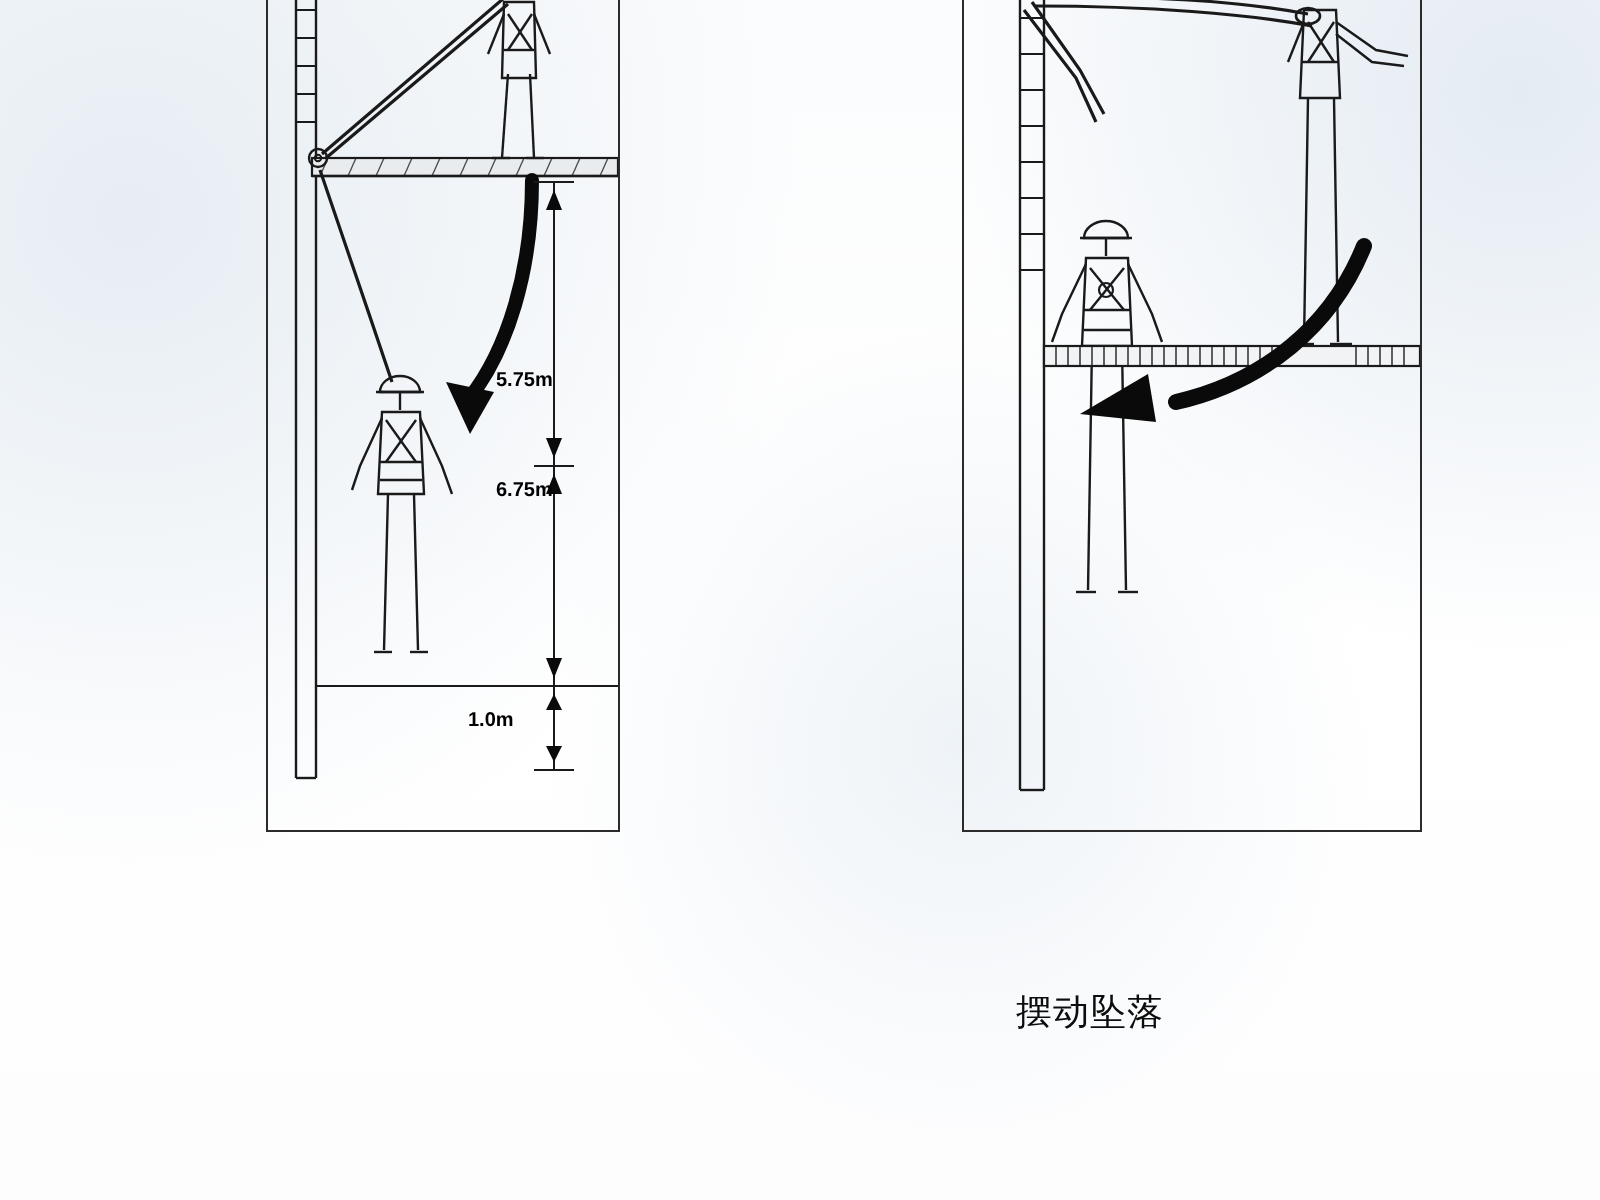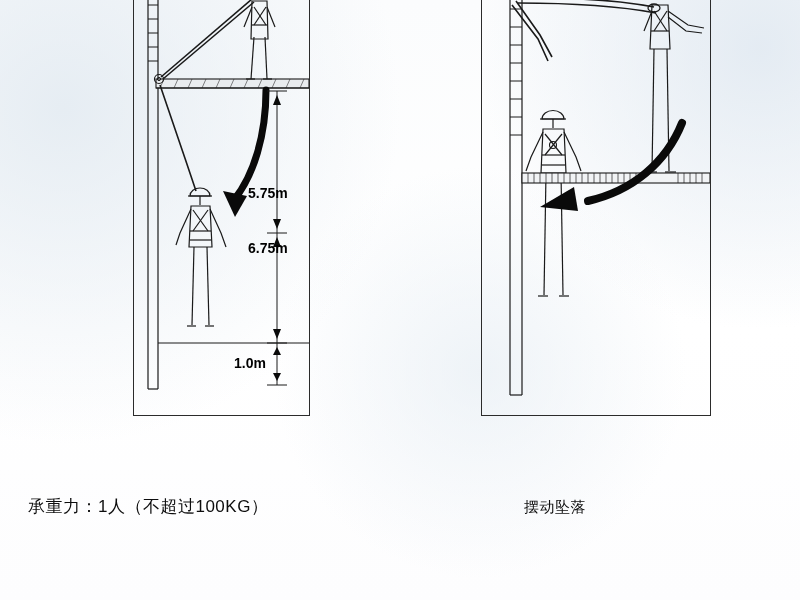--- a/index.html
+++ b/index.html
@@ -51,26 +51,26 @@
     letter-spacing: 0.5px;
     color: #0d0d0d;
     white-space: pre;
   }
   #caption-left  { left: 28px;  top: 432px; }
   #caption-right { left: 508px; top: 432px; }
 
   .cap-line { display: block; }
   .cap-gap { height: 14px; display: block; }
 
-  .cap-right-line { display: block; font-size: 15px; line-height: 29px; margin-left: 16px; }
+  .cap-right-line { display: block; font-size: 18px; line-height: 29px; }
 
   
   .dim-label {
     position: absolute;
-    font-size: 14px;
+    font-size: 10px;
     font-weight: 700;
     font-family: "Liberation Sans", sans-serif;
     color: #000;
     white-space: nowrap;
   }
 
   svg { display: block; }
 </style>
 </head>
 <body>
@@ -289,21 +289,20 @@
         </g>
 
         <path d="M200,128 C184,168 150,196 106,206" stroke="#0a0a0a" stroke-width="8" stroke-linecap="round" fill="none"></path>
         <polygon points="58,212 92,192 96,216" fill="#0a0a0a" stroke="none"></polygon>
       </g>
     </svg>
   </div>
 </div>
 
 <div class="caption-block" id="caption-left">
-  <span class="cap-line">承重力：1人（不超过100KG）</span>
   <span class="cap-gap"></span>
   
   
   
 </div>
 
 <div class="caption-block" id="caption-right">
   <span class="cap-right-line">摆动坠落</span>
   <span class="cap-gap"></span>
   

